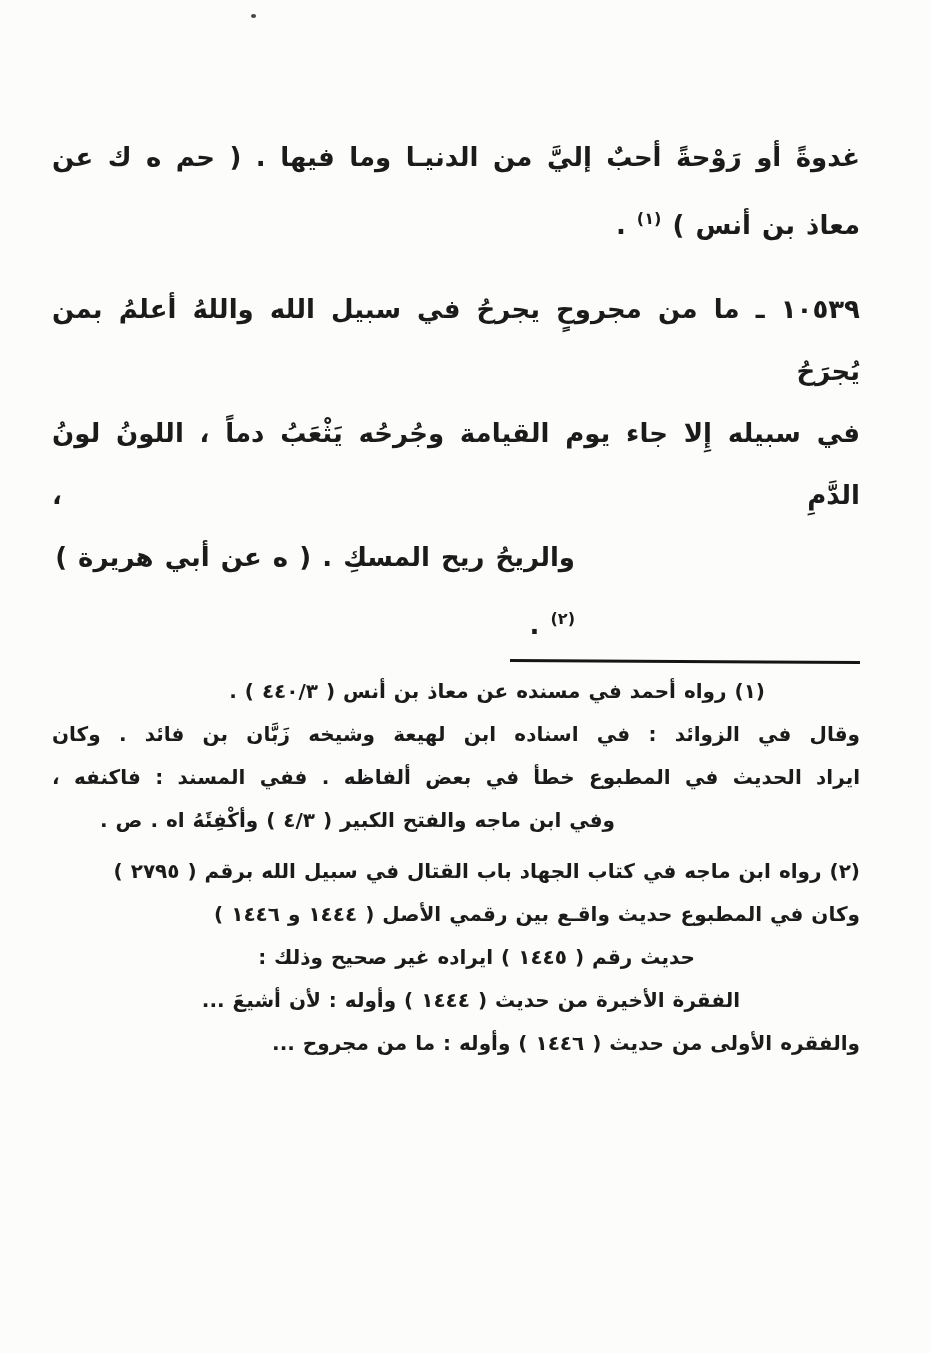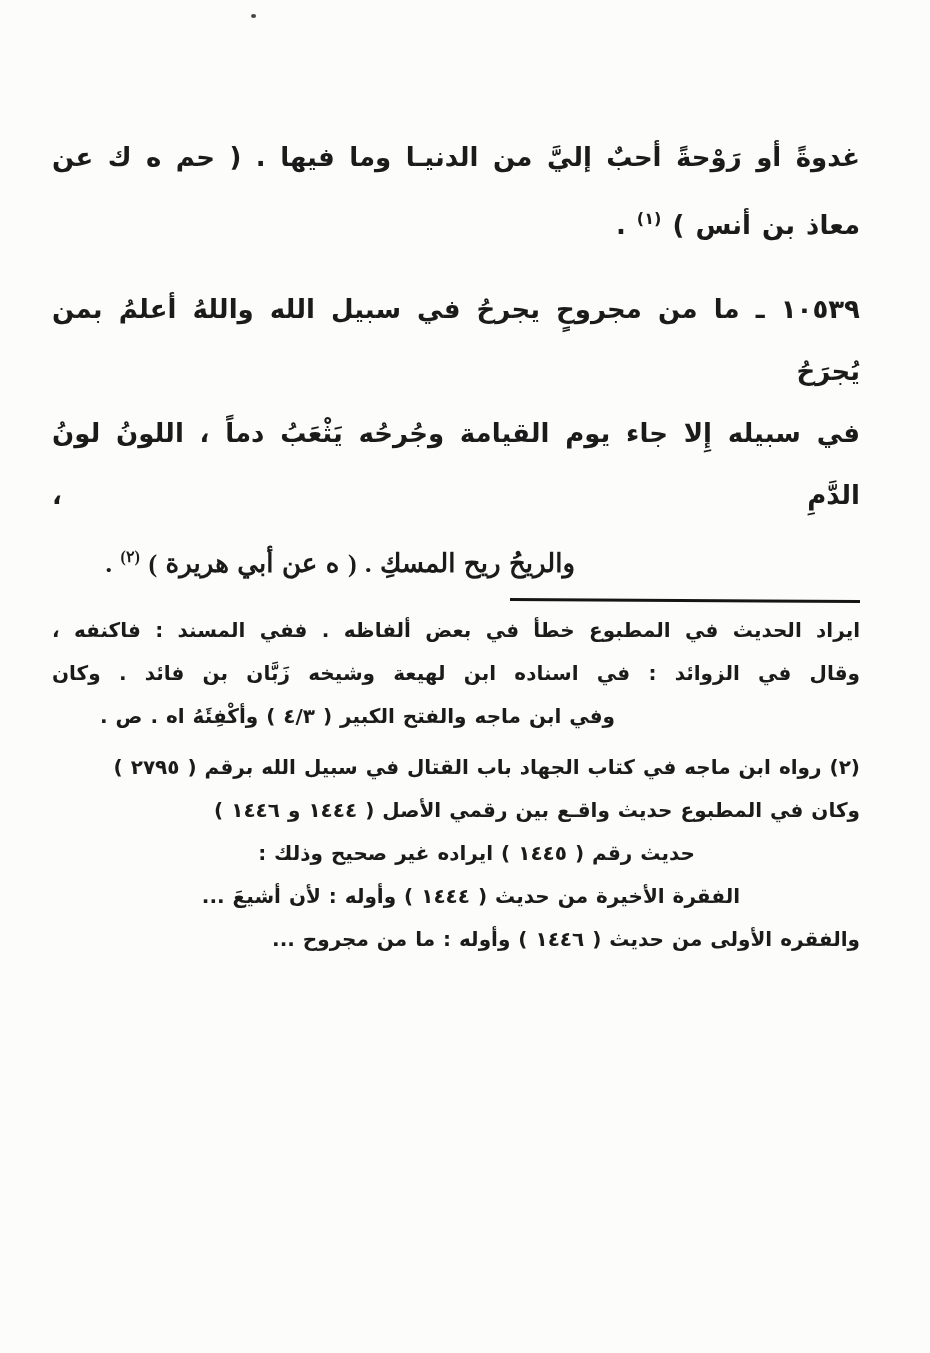--- a/index.html
+++ b/index.html
@@ -49,21 +49,21 @@
   
   .j { text-align: justify; text-align-last: justify; width: 100%; }
   .r { text-align: right; }
   .mr85  { }
   .mr95  { margin-right: 95px; }
   .mr115 { }
   .mr120 { margin-right: 120px; }
   .mr160 { margin-right: 160px; }
   .mr165 { margin-right: 165px; }
   .mr245 { margin-right: 245px; }
-  .mr285 { margin-right: 285px; font-family: Liberation Serif, serif; }
+  .mr285 { margin-right: 285px; }
   sup.fmark {
     font-size: 0.62em;
     vertical-align: super;
     font-weight: bold;
   }
   
   .sep {
     height: 3px;
     width: 350px;
     background: #151515;
@@ -94,22 +94,23 @@
         <sup class="fmark">(٢)</sup>
         <span>.</span>
       </div>
     </div>
   </div>
 
   <div class="sep"></div>
 
   <div>
     <div>
+      <div class="fline r mr95">(١) رواه أحمد في مسنده عن معاذ بن أنس ( ٤٤٠/٣ ) .</div>
+      <div class="fline j">وقال في الزوائد : في اسناده ابن لهيعة وشيخه زَبَّان بن فائد . وكان</div>
       <div class="fline j">ايراد الحديث في المطبوع خطأ في بعض ألفاظه . ففي المسند : فاكنفه ،</div>
-      <div class="fline j">وقال في الزوائد : في اسناده ابن لهيعة وشيخه زَبَّان بن فائد . وكان</div>
       <div class="fline r mr245">وفي ابن ماجه والفتح الكبير ( ٤/٣ ) وأكْفِئَهُ اه . ص .</div>
     </div>
 
     <div class="note2">
       <div class="fline r mr85">(٢) رواه ابن ماجه في كتاب الجهاد باب القتال في سبيل الله برقم ( ٢٧٩٥ )</div>
       <div class="fline r mr115">وكان في المطبوع حديث واقـع بين رقمي الأصل ( ١٤٤٤ و ١٤٤٦ )</div>
       <div class="fline r mr165">حديث رقم ( ١٤٤٥ ) ايراده غير صحيح وذلك :</div>
       <div class="fline r mr120">الفقرة الأخيرة من حديث ( ١٤٤٤ ) وأوله : لأن أشيعَ ...</div>
       <div class="fline r mr115">والفقره الأولى من حديث ( ١٤٤٦ ) وأوله : ما من مجروح ...</div>
 

